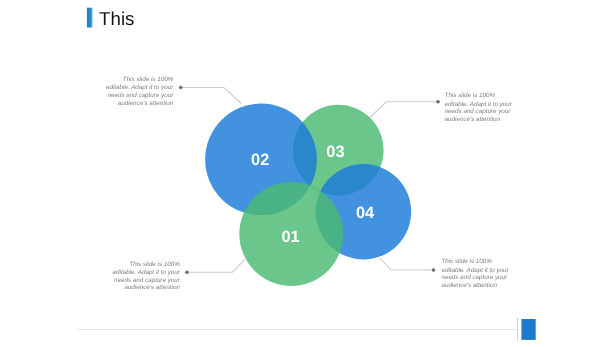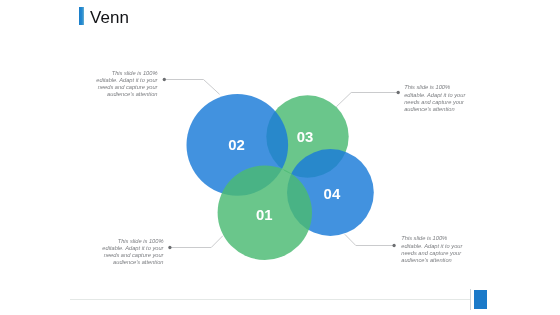--- a/index.html
+++ b/index.html
@@ -59,21 +59,21 @@
     width:13.1px; height:18.7px;
     background:#1b7ac9;
   }
 </style>
 </head>
 <body>
 
 <div id="slide">
 
   <div class="title-bar"></div>
-  <div class="title-text">Venn</div>
+  <div class="title-text">This</div>
 
   <svg class="venn" viewBox="0 0 560 315" xmlns="http://www.w3.org/2000/svg">
     <g fill="none">
         <path d="M164,79.5 L203.5,79.5 L219.6,94.3" stroke="#cacbcd" stroke-width="1"></path>
         <path d="M336.3,106.8 L351.2,92.5 L398,92.5" stroke="#cacbcd" stroke-width="1"></path>
         <path d="M169.8,247.5 L211.2,247.5 L222.8,235.8" stroke="#cacbcd" stroke-width="1"></path>
         <path d="M344.8,234.3 L355.8,245.5 L394,245.5" stroke="#cacbcd" stroke-width="1"></path>
       </g>
     <g>
         <circle cx="164.3" cy="79.5" r="1.65" fill="#6c6e71"></circle>

